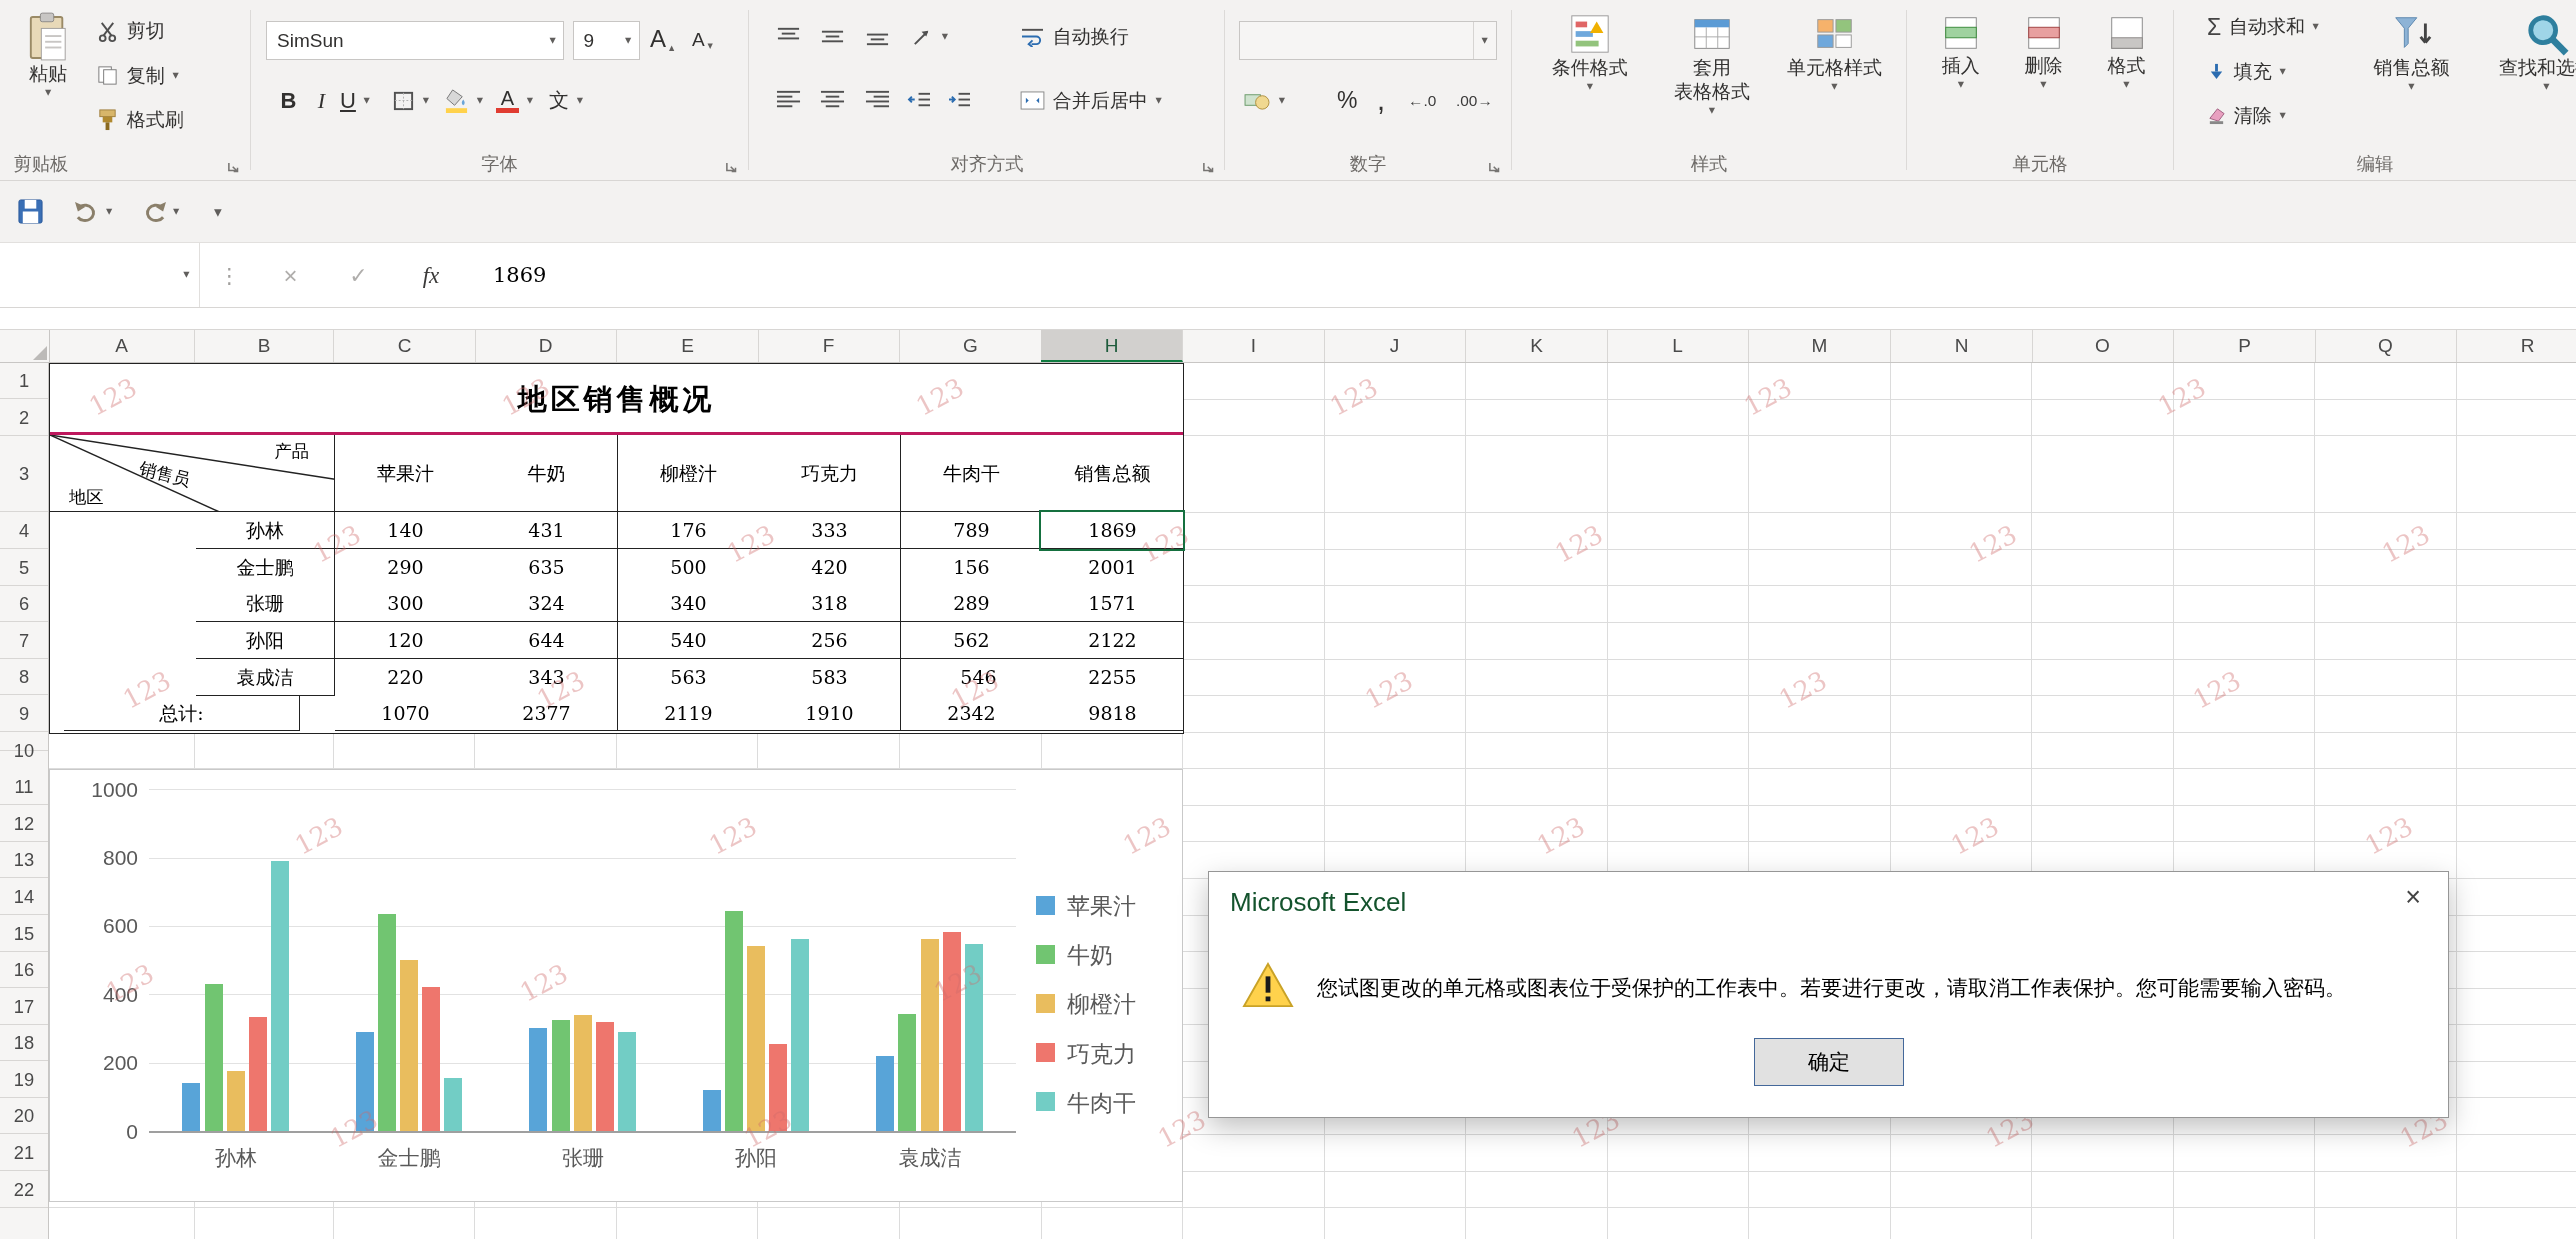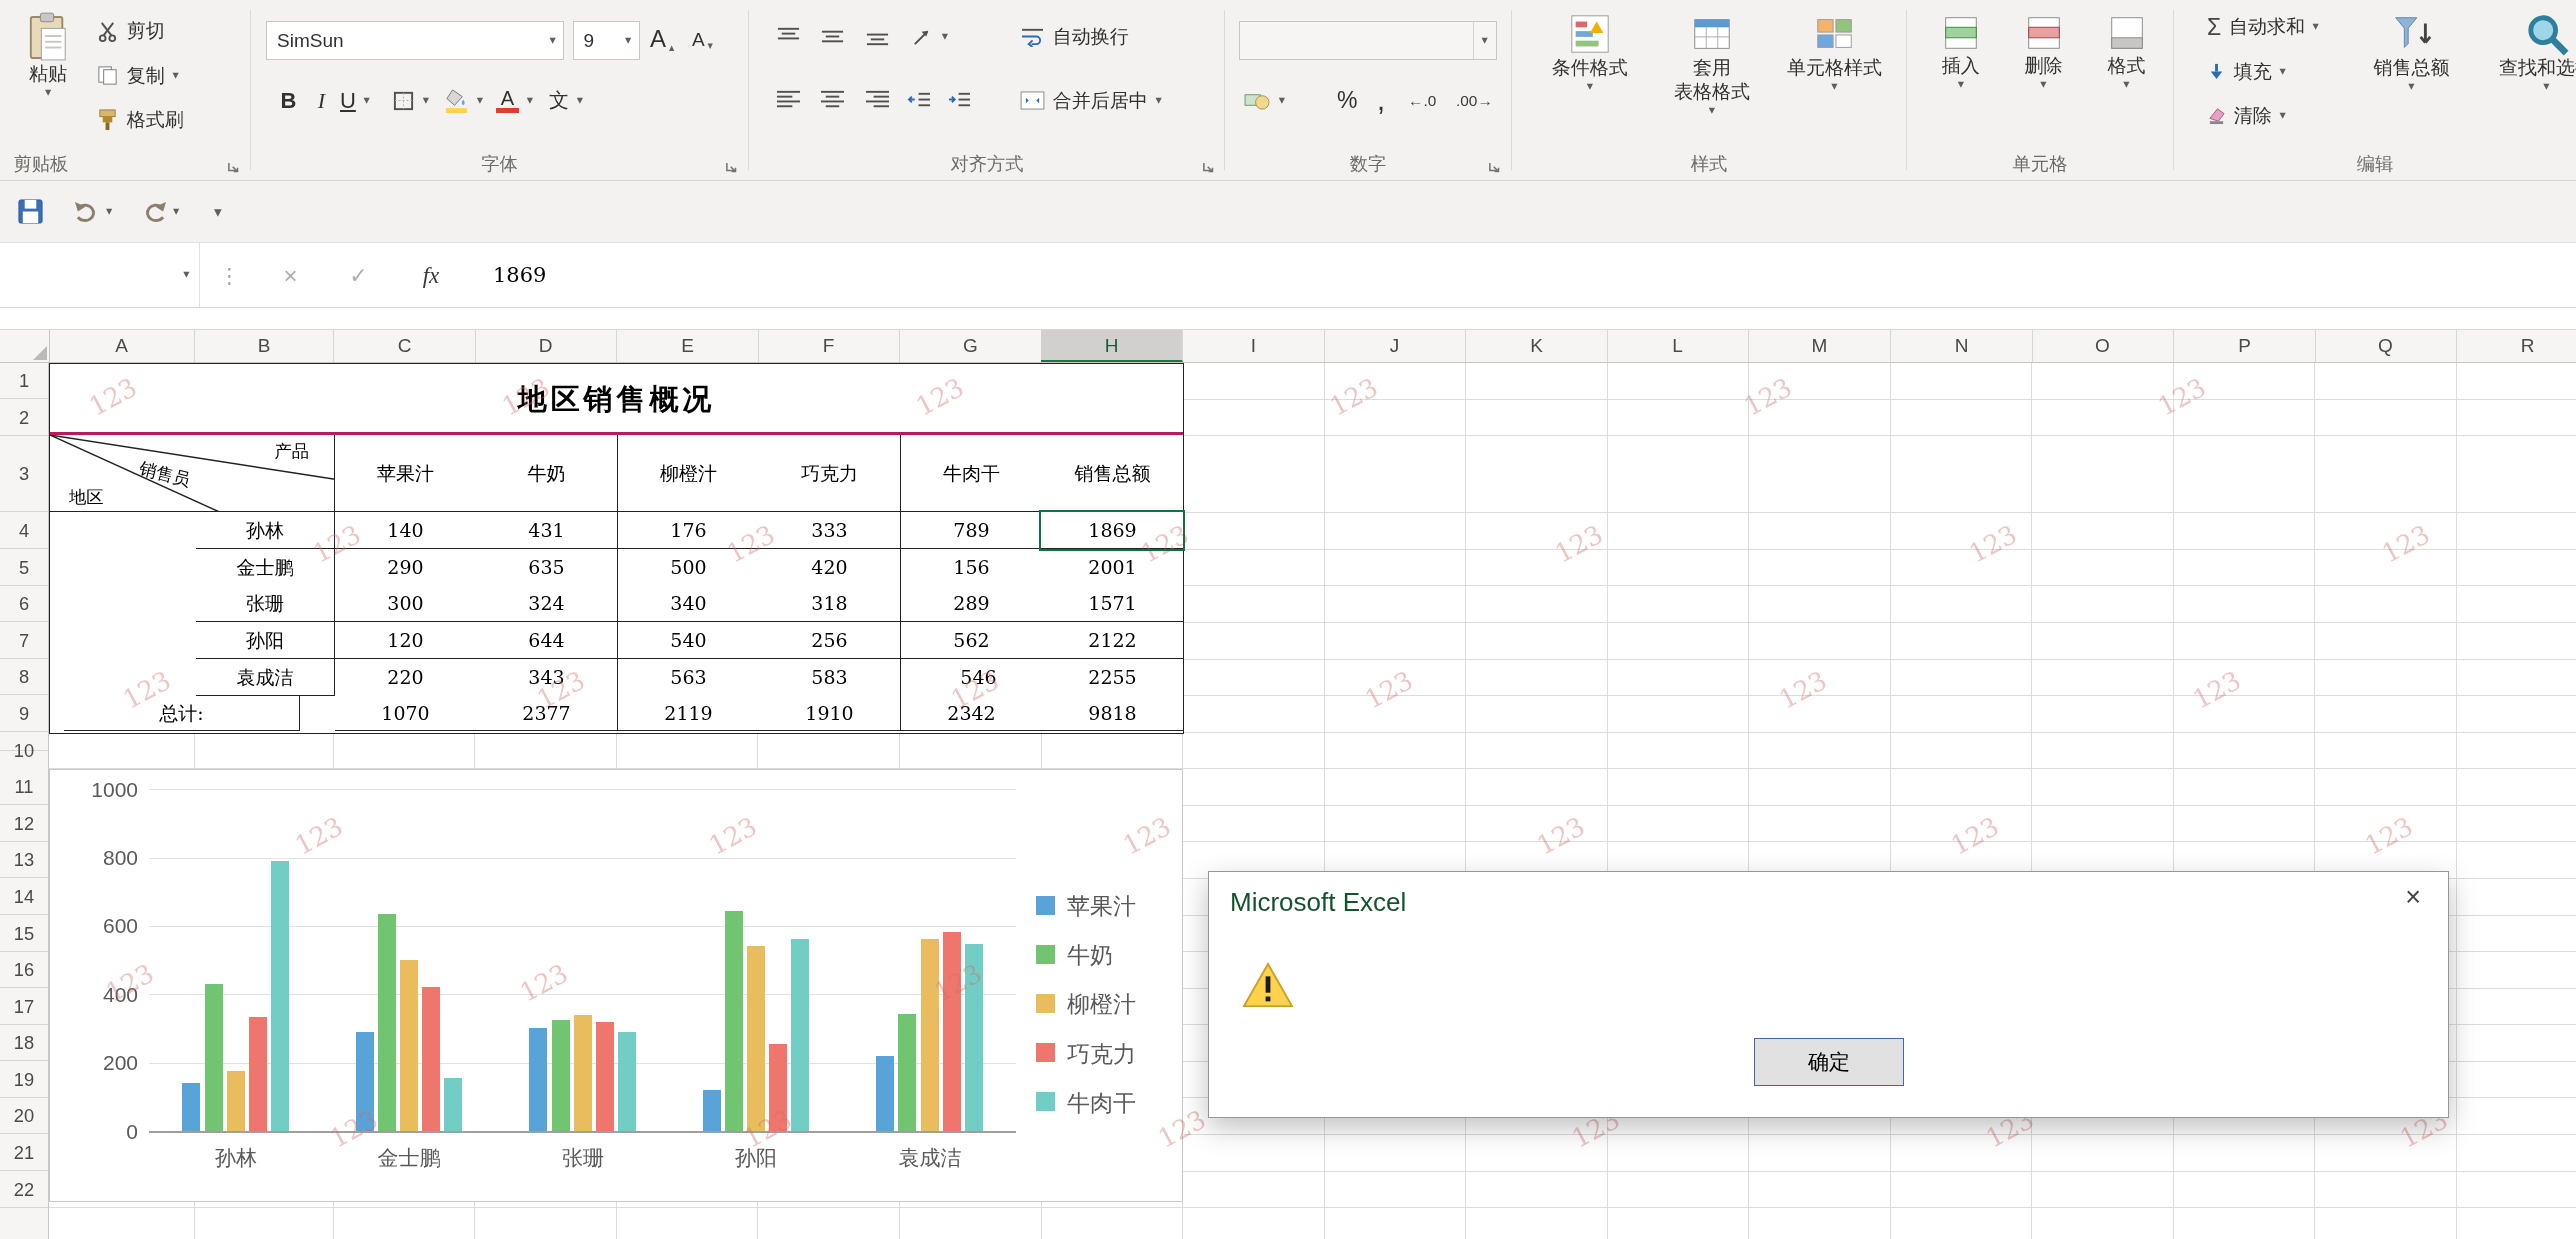--- a/index.html
+++ b/index.html
@@ -738,17 +738,18 @@
   <div class="dialog">
     <div class="dlg-title">Microsoft Excel</div>
     <div class="dlg-close">
         <span>×</span>
       </div>
     <svg style="position:absolute;left:33px;top:90px" width="52" height="46" viewBox="0 0 54 48">
       <path d="M27 2 L52 46 H2 Z" fill="#ffd24c" stroke="#c9a227" stroke-width="2"></path>
       <rect x="24.5" y="15" width="5" height="17" fill="#1a1a1a"></rect>
       <rect x="24.5" y="36" width="5" height="5" fill="#1a1a1a"></rect>
     </svg>
+    <div class="dlg-msg">您试图更改的单元格或图表位于受保护的工作表中。若要进行更改，请取消工作表保护。您可能需要输入密码。</div>
     <button class="dlg-ok">确定</button>
   </div>
 
 </div>
 
 
 </body></html>

